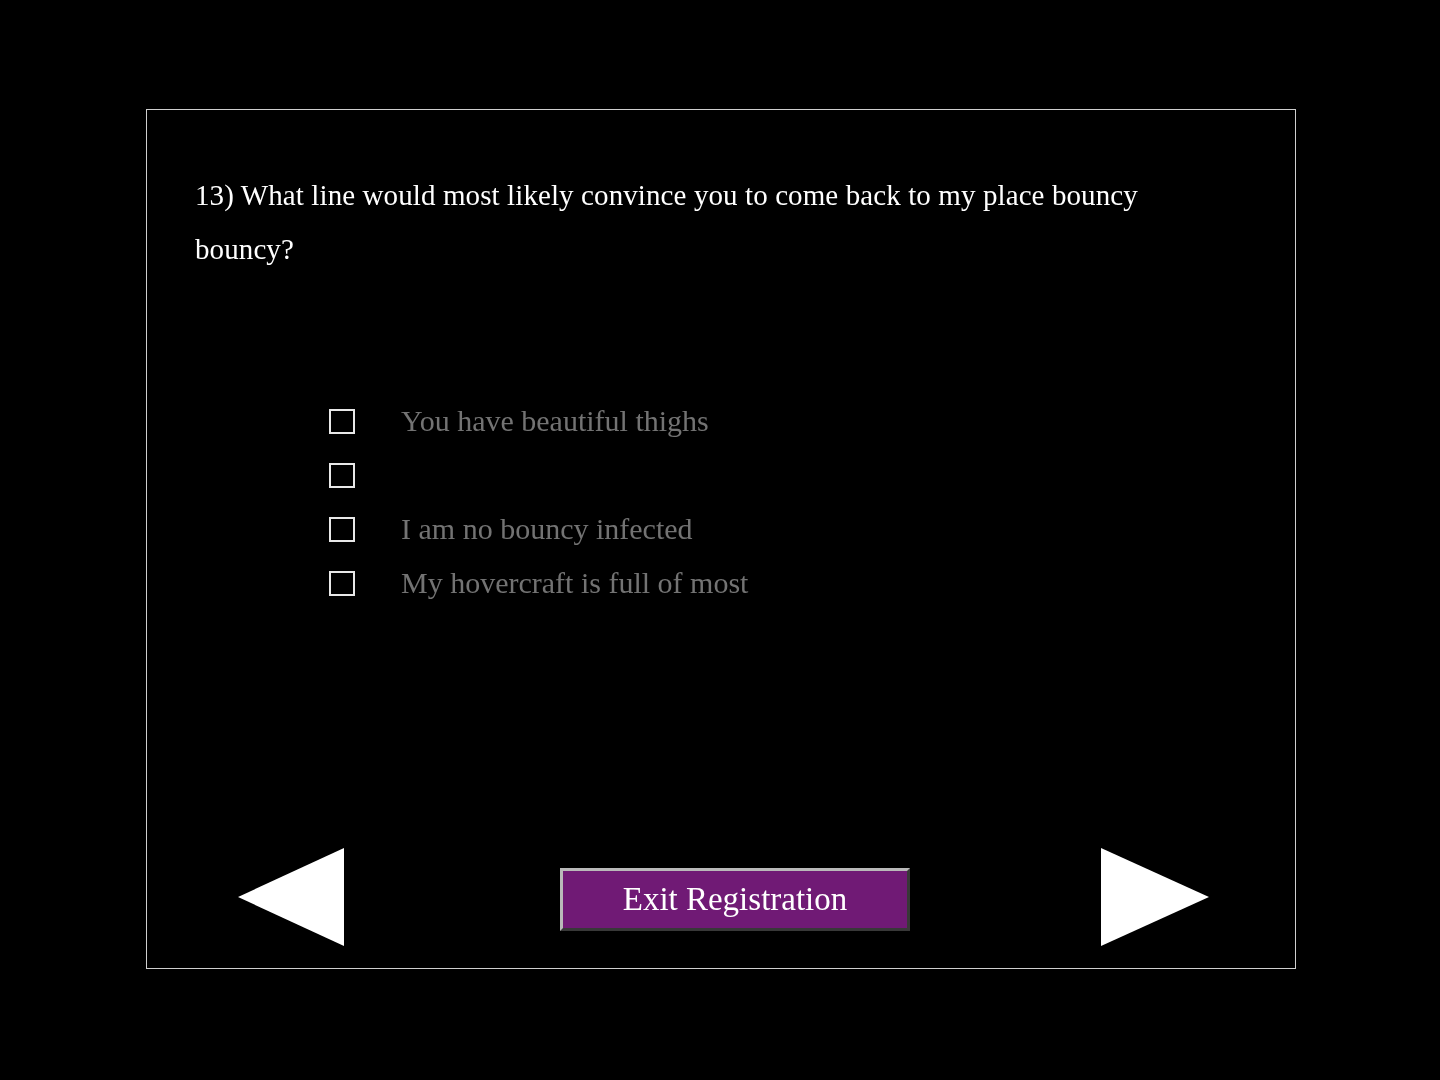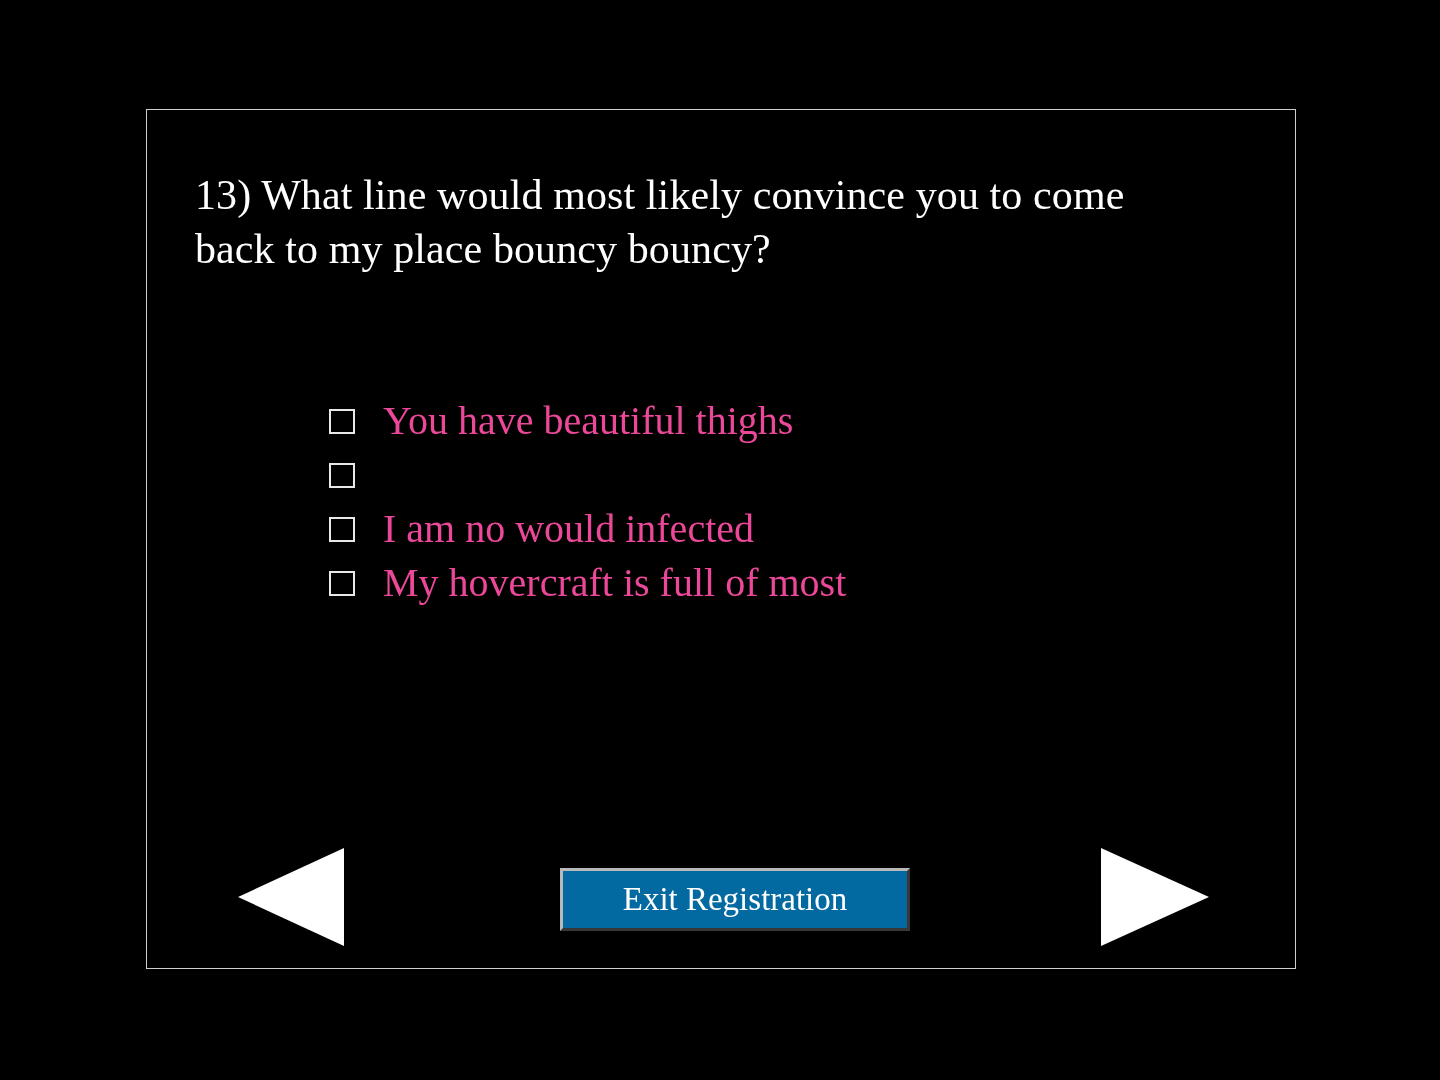--- a/index.html
+++ b/index.html
@@ -34,21 +34,21 @@
     background: #000000;
   }
 
   
   #question {
     position: absolute;
     left: 48px;
     top: 58px;
     width: 1010px;
     color: #ffffff;
-    font-size: 42px;
+    font-size: 29px;
     line-height: 54px;
     letter-spacing: 0.1px;
   }
 
   
   #options {
     position: absolute;
     left: 182px;
     top: 284px;
     width: 900px;
@@ -60,23 +60,23 @@
   }
   .checkbox {
     width: 26px;
     height: 25px;
     border: 2px solid #e8e8e8;
     background: #000000;
     box-sizing: border-box;
     flex: 0 0 auto;
   }
   .option-label {
-    margin-left: 28px;
-    color: #ec4899;
-    font-size: 40px;
+    margin-left: 46px;
+    color: #737373;
+    font-size: 30px;
     line-height: 30px;
     white-space: nowrap;
   }
 
   
   #nav {
     position: absolute;
     left: 0;
     top: 738px;
     width: 1150px;
@@ -99,21 +99,21 @@
     left: 954px;
     border-left: 108px solid #ffffff;
   }
 
   #exit-button {
     position: absolute;
     left: 413px;
     top: 20px;
     width: 350px;
     height: 63px;
-    background: #0369a1;
+    background: #701a75;
     border-top: 3px solid #b9b9b9;
     border-left: 3px solid #b9b9b9;
     border-right: 3px solid #383838;
     border-bottom: 3px solid #383838;
     box-sizing: border-box;
     color: #ffffff;
     font-family: "Liberation Serif", "DejaVu Serif", serif;
     font-size: 33px;
     line-height: 57px;
     text-align: center;
@@ -137,21 +137,21 @@
         <span class="checkbox"></span>
         <span class="option-label">You have beautiful thighs</span>
       </div>
 
       <div class="option-row">
         <span class="checkbox"></span>
       </div>
 
       <div class="option-row">
         <span class="checkbox"></span>
-        <span class="option-label">I am no would infected</span>
+        <span class="option-label">I am no bouncy infected</span>
       </div>
 
       <div class="option-row">
         <span class="checkbox"></span>
         <span class="option-label">My hovercraft is full of most</span>
       </div>
 
     </div>
 
     <div id="nav">

